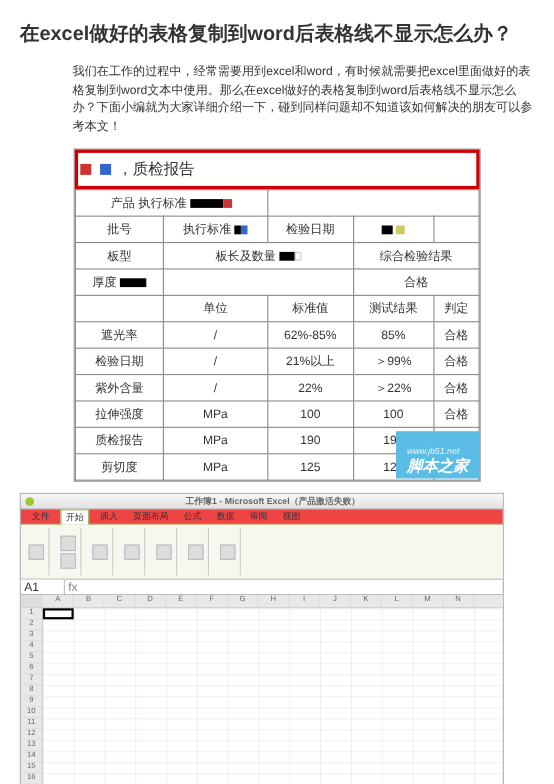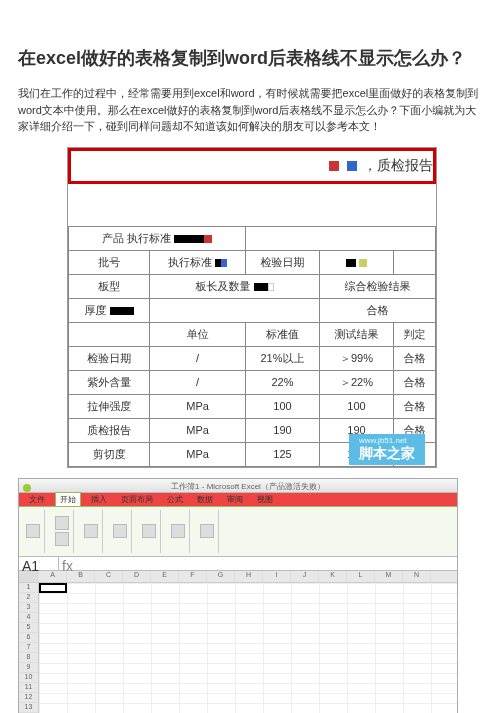--- a/index.html
+++ b/index.html
@@ -1,42 +1,42 @@
 <!DOCTYPE html>
 <html><head>
 <meta charset="utf-8">
 <style>
   * { margin: 0; padding: 0; box-sizing: border-box; }
   body { font-family: "Microsoft YaHei", Arial, sans-serif; font-size: 12px; color: #333; background: #fff; width: 504px; padding: 18px 18px 10px 18px; }
-  h1 { font-size: 18px; font-weight: bold; margin-bottom: 14px; line-height: 1.4; margin-top: 28px; }
-  .intro { font-size: 11px; line-height: 1.5; margin-bottom: 12px; color: #333; }
+  h1 { font-size: 18px; font-weight: bold; margin-bottom: 14px; line-height: 1.4; }
+  .intro { font-size: 11px; line-height: 1.5; margin-bottom: 12px; color: #333; margin-left: 48px; }
   .fig { width: 370px; margin: 0 auto 10px auto; position: relative; }
   .fig1 { border: 1px solid #999; background: #fff; font-size: 11px; }
-  .title-bar { border: 3px solid #c00; padding: 6px 0; text-align: right; font-size: 14px; }
+  .title-bar { border: 3px solid #c00; padding: 6px 0; text-align: left; font-size: 14px; }
   .title-bar .sq { display: inline-block; width: 10px; height: 10px; margin: 0 2px; vertical-align: middle; }
   .sq.r { background: #c33; } .sq.b { background: #36c; }
-  table.doc { width: 100%; border-collapse: collapse; font-size: 11px; margin-top: 42px; }
+  table.doc { width: 100%; border-collapse: collapse; font-size: 11px; }
   table.doc td, table.doc th { border: 1px solid #888; padding: 4px 3px; text-align: center; height: 24px; vertical-align: middle; }
   table.doc td.bl { position: relative; }
   .blot { display: inline-block; height: 8px; background: #000; vertical-align: middle; }
   .blot.r { background: #c33; } .blot.b { background: #36c; } .blot.y { background: #cc6; }
   .blot.w { background: #fff; border:1px solid #ccc; }
-  .watermark { position: absolute; right: 11px; bottom: 2px; background: #5bbde6; color: #fff; font-size: 14px; padding: 4px 10px 2px 10px; font-weight: bold; }
+  .watermark { position: absolute; right: 0; bottom: 2px; background: #5bbde6; color: #fff; font-size: 14px; padding: 16px 10px 2px 10px; font-weight: bold; font-style: italic; }
   .watermark .en { display: block; font-size: 8px; color: #e8f6fc; font-weight: normal; margin-top: -2px; }
   .fig2 { width: 440px; margin: 0 0 10px 0; border: 1px solid #aaa; background: #fff; font-size: 9px; }
-  .ribbon-top { background: linear-gradient(#f7f7f7,#e2e2e2); height: 14px; border-bottom: 1px solid #bbb; display: flex; align-items: flex-end; padding: 0 4px; gap: 12px; }
+  .ribbon-top { background: linear-gradient(#f7f7f7,#e2e2e2); height: 14px; border-bottom: 1px solid #bbb; display: flex; align-items: center; padding: 0 4px; gap: 12px; font-weight: bold; }
   .ribbon-top .circ { width: 8px; height: 8px; border-radius: 50%; }
   .ribbon-top .title { flex: 1; text-align: center; color: #666; font-size: 8px; }
   .tabs { background: #ef4444; height: 14px; border-bottom: 1px solid #9bbb59; display: flex; gap: 6px; padding: 0 6px; align-items: center; font-size: 8px; }
   .tabs span { padding: 1px 4px; }
   .tabs .active { background: #fff; border: 1px solid #9bbb59; border-bottom: none; }
   .ribbon-body { background: #f4f8ee; height: 50px; border-bottom: 1px solid #bbb; display: flex; gap: 6px; padding: 3px; }
   .rgroup { border-right: 1px solid #ccc; padding: 0 4px; display: flex; flex-direction: column; justify-content: center; align-items: center; gap: 2px; }
   .rbtn { width: 14px; height: 14px; background: #ddd; border: 1px solid #bbb; }
-  .formula-bar { height: 14px; border-bottom: 1px solid #bbb; display: flex; font-size: 14px; }
+  .formula-bar { height: 14px; border-bottom: 1px solid #bbb; display: flex; font-size: 11px; }
   .namebox { width: 40px; border-right: 1px solid #bbb; padding: 1px 3px; background: #fff; }
   .fx { padding: 1px 3px; color: #888; }
   .sheet-area { display: flex; height: 200px; }
   .rowhdrs { width: 20px; background: #e8e8e8; border-right: 1px solid #ccc; }
   .rowhdrs div { height: 10px; border-bottom: 1px solid #ddd; text-align: center; font-size: 7px; color: #666; }
   .colhdrs { display: flex; background: #e8e8e8; border-bottom: 1px solid #ccc; height: 12px; }
   .colhdrs div { width: 28px; border-right: 1px solid #ddd; text-align: center; font-size: 7px; color: #666; }
   .cells { position: relative; height: 186px; background-image: linear-gradient(#eee 1px, transparent 1px), linear-gradient(90deg, #eee 1px, transparent 1px); background-size: 28px 10px; }
   .cells .active-cell { position: absolute; left: 0; top: 0; width: 28px; height: 10px; border: 2px solid #000; }
 </style>
@@ -76,20 +76,27 @@
       <td colspan="2"></td>
       <td colspan="2">合格</td>
     </tr>
     <tr>
       <td></td>
       <td>单位</td>
       <td>标准值</td>
       <td>测试结果</td>
       <td>判定</td>
     </tr>
+    <tr>
+          <td>遮光率</td>
+          <td>/</td>
+          <td>62%-85%</td>
+          <td>85%</td>
+          <td>合格</td>
+        </tr>
     <tr>
           <td>检验日期</td>
           <td>/</td>
           <td>21%以上</td>
           <td>＞99%</td>
           <td>合格</td>
         </tr>
     <tr>
           <td>紫外含量</td>
           <td>/</td>

